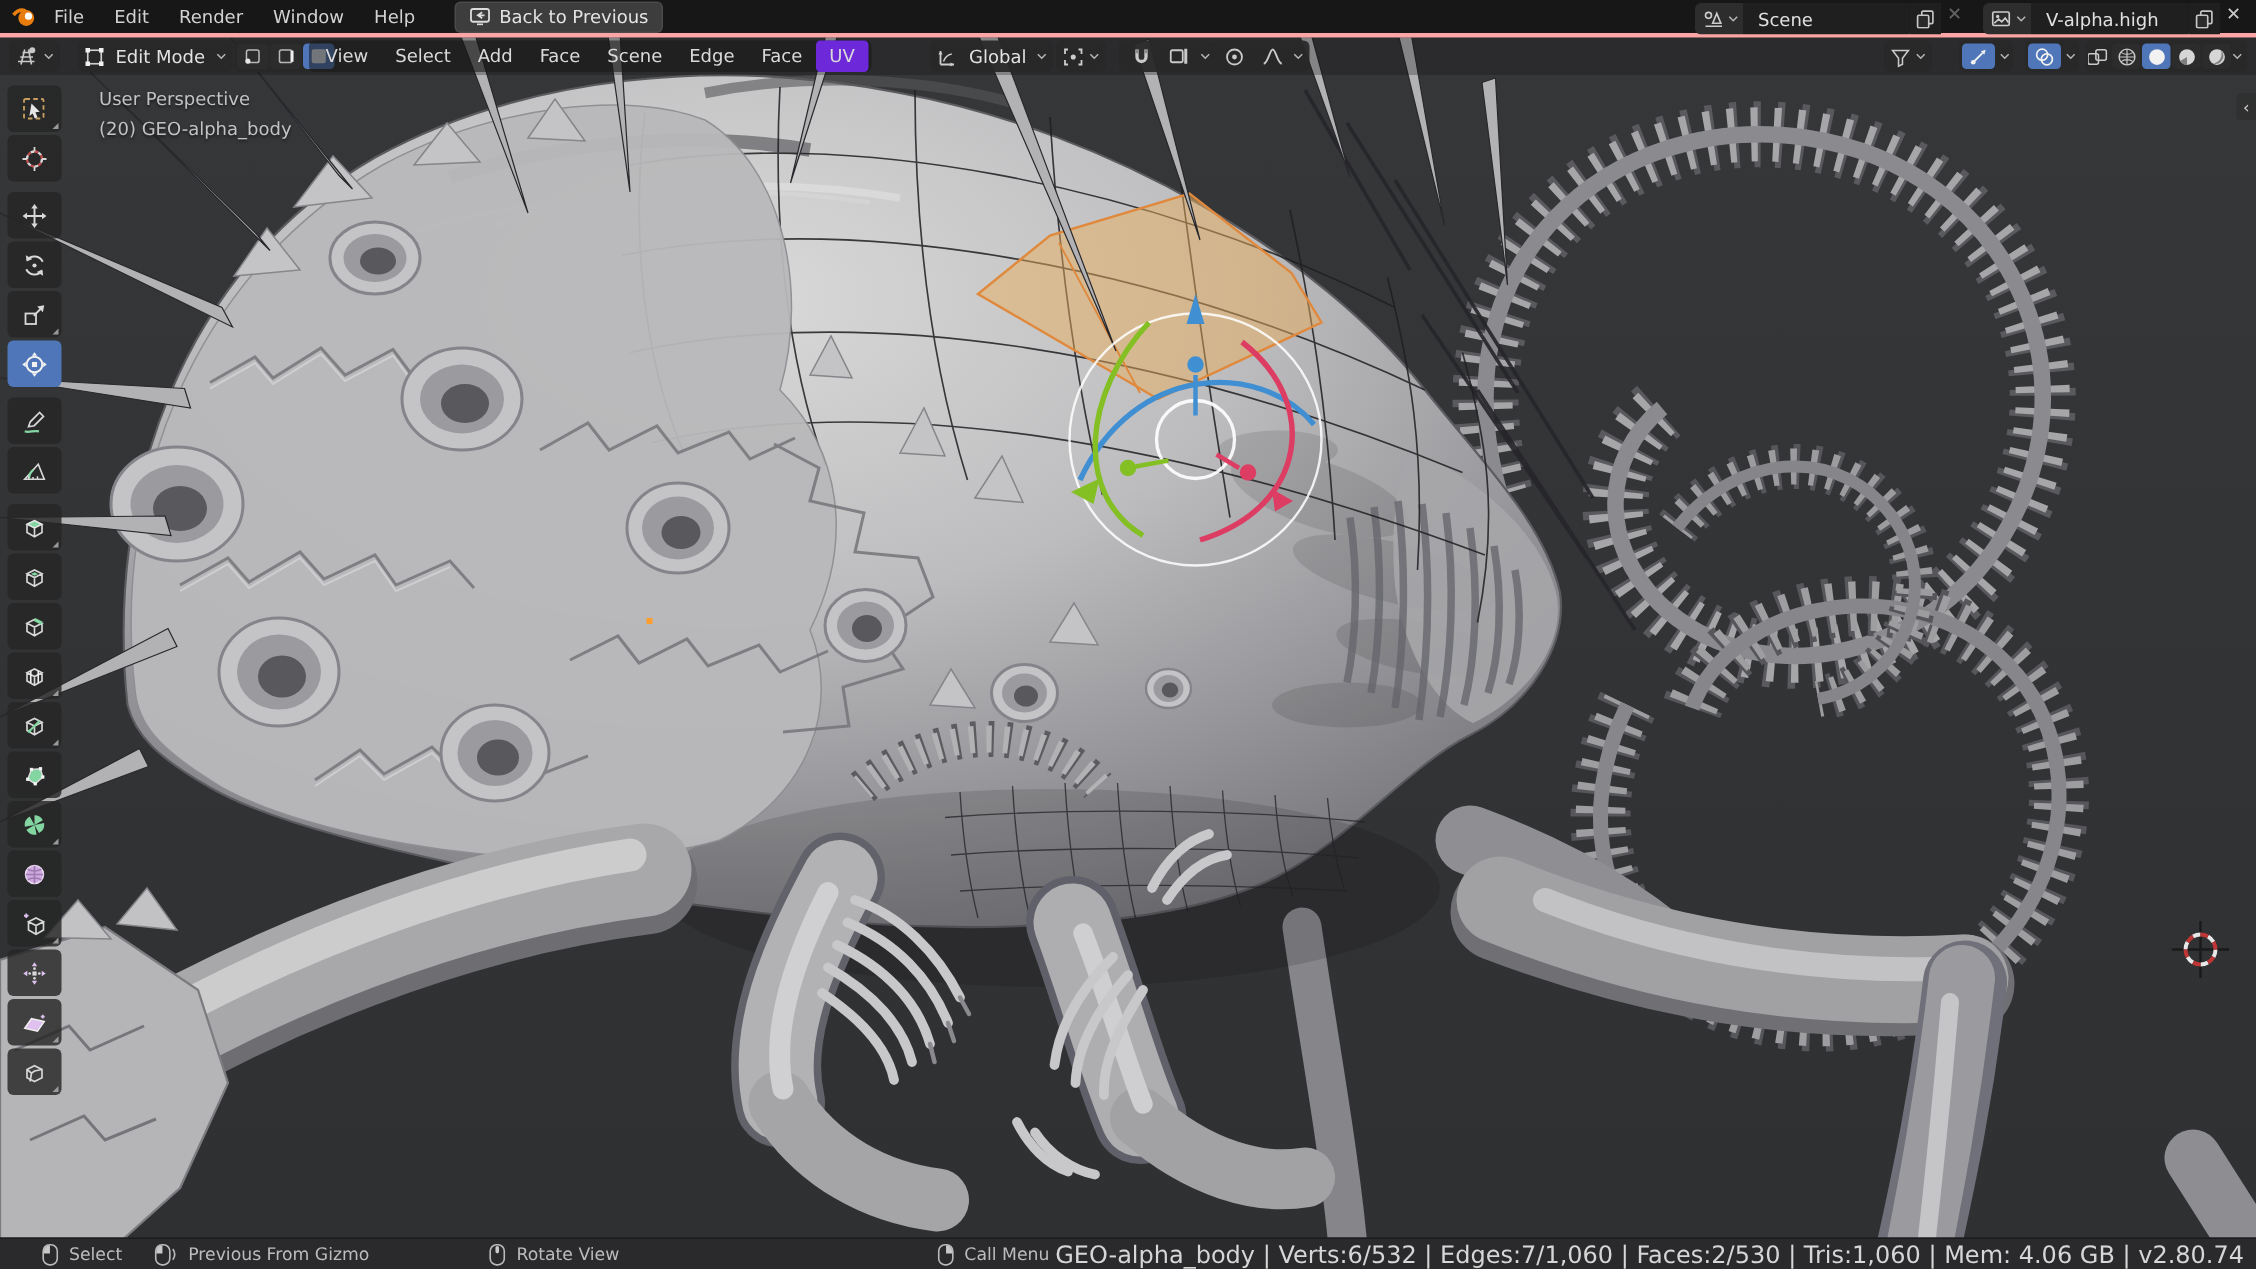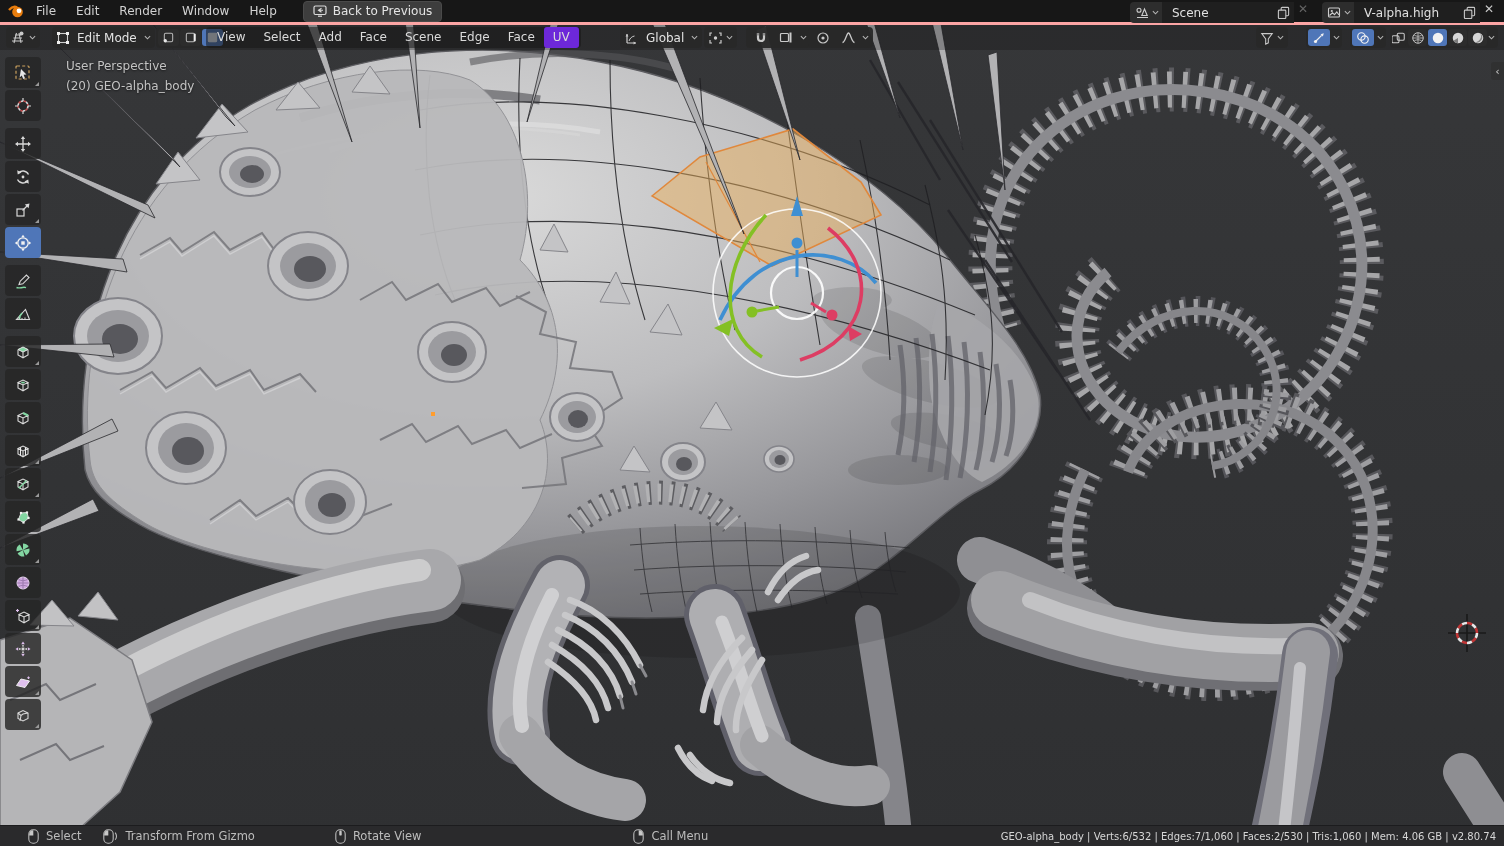--- a/index.html
+++ b/index.html
@@ -52,21 +52,21 @@
   
   .vpinfo{position:absolute;left:66px;top:56px;z-index:10;color:#c3c3c3;font-size:12px;line-height:20px;
           text-shadow:0 1px 2px rgba(0,0,0,.55);}
   
   .sidetoggle{position:absolute;right:0;top:62px;width:13px;height:18px;z-index:10;background:rgba(45,45,45,.6);
           border-radius:3px 0 0 3px;color:#cfcfcf;display:flex;align-items:center;justify-content:center;font-size:11px;}
   
   .statusbar{position:absolute;bottom:0;left:0;width:100%;height:21px;background:#2a2a2c;border-top:1px solid #1c1c1e;
           box-sizing:border-box;display:flex;align-items:center;z-index:40;color:#bcbcbc;font-size:11.5px;}
   .hint{display:flex;align-items:center;gap:7px;}
-  .stats{margin-left:auto;margin-right:8px;color:#d6d6d6;font-size:10px;}
+  .stats{margin-left:auto;margin-right:8px;color:#d6d6d6;font-size:16px;}
 </style>
 </head>
 <body>
 
 <div class="stage">
 
   <svg class="scene" viewBox="0 0 1504 846">
     <defs>
       <radialGradient id="gbody" cx="42%" cy="26%" r="80%">
         <stop offset="0" stop-color="#dadada"></stop>
@@ -761,21 +761,21 @@
           <path d="M1.2,6.6 V5.2 A4,4 0 0 1 5.2,1.2 H5.3 V6.6 Z" fill="#c8c8c8"></path>
         </svg>
       <span>Select</span>
     </div>
     <div class="hint" style="margin-left:22px;">
       <svg width="15" height="15" viewBox="0 0 15 15">
           <rect x="0.8" y="0.8" width="9.4" height="13.4" rx="4.2" stroke="#b9b9b9" fill="none" stroke-width="1.1"></rect>
           <path d="M1.2,6.6 V5.2 A4,4 0 0 1 5.2,1.2 H5.3 V6.6 Z" fill="#c8c8c8"></path>
           <path d="M12.2,3.6 q2.6,3.6 0,7.2" stroke="#b9b9b9" fill="none" stroke-width="1.1"></path>
         </svg>
-      <span>Transform From Gizmo</span>
+      <span>Previous From Gizmo</span>
     </div>
     <div class="hint" style="margin-left:80px;">
       <svg width="11" height="15" viewBox="0 0 11 15">
           <rect x="0.8" y="0.8" width="9.4" height="13.4" rx="4.2" stroke="#b9b9b9" fill="none" stroke-width="1.1"></rect>
           <rect x="4.3" y="1.6" width="2.4" height="5" rx="1.2" fill="#c8c8c8"></rect>
         </svg>
       <span>Rotate View</span>
     </div>
     <div class="hint" style="margin-left:212px;">
       <svg width="11" height="15" viewBox="0 0 11 15">

